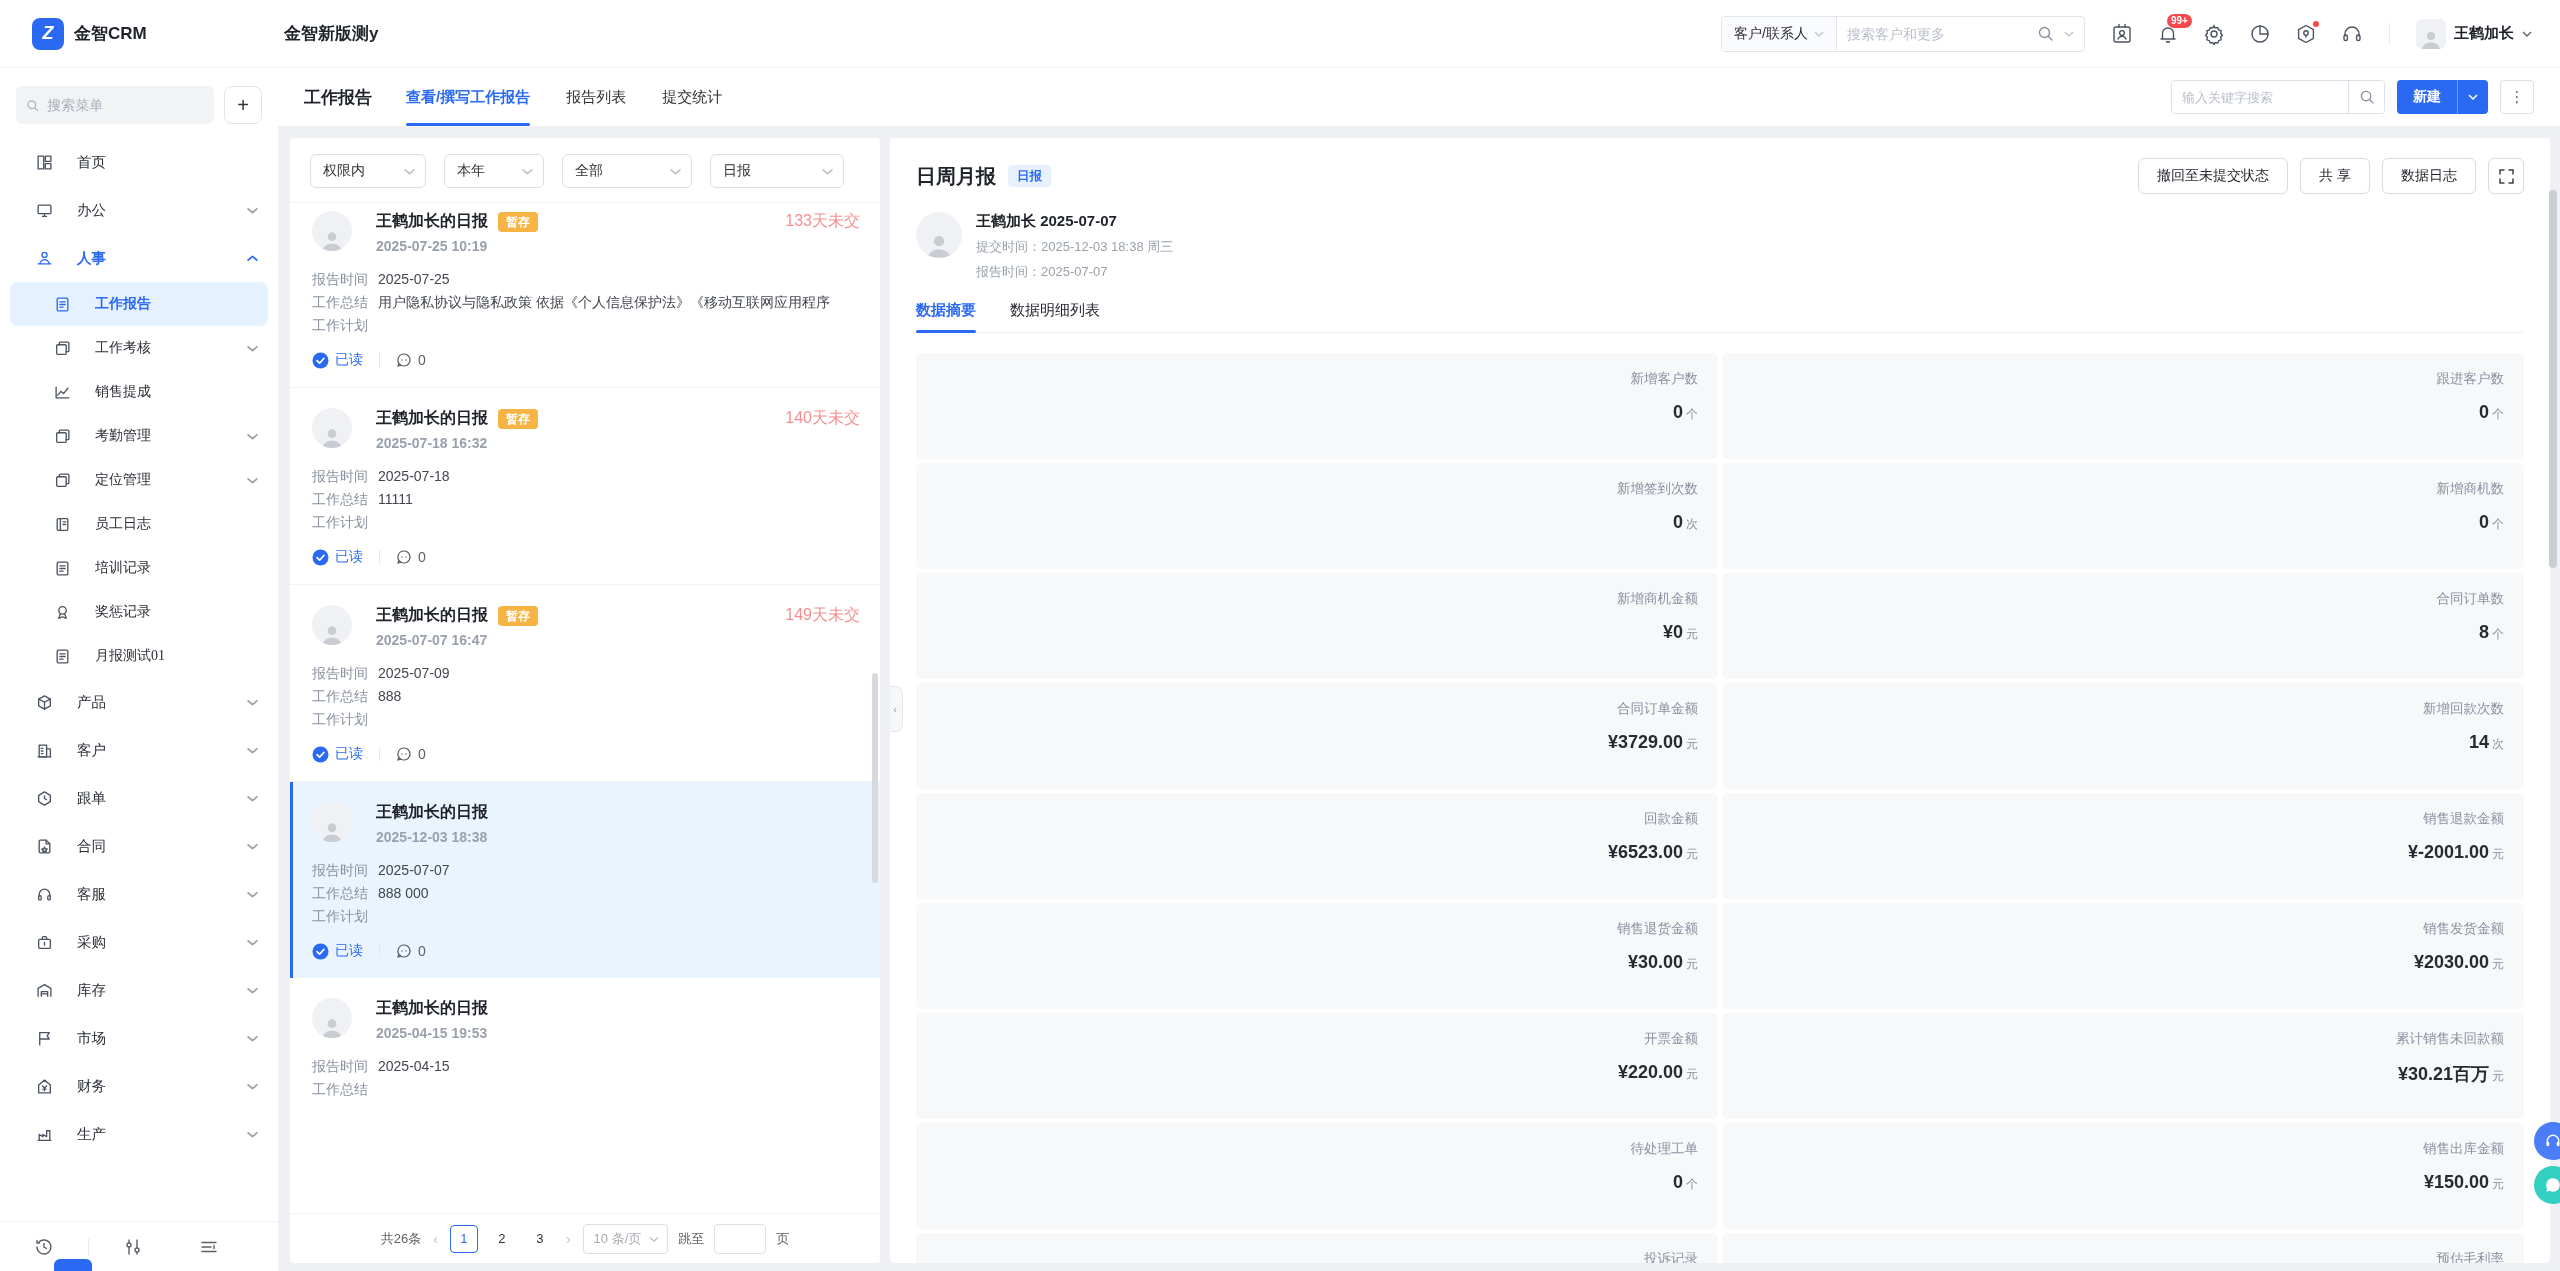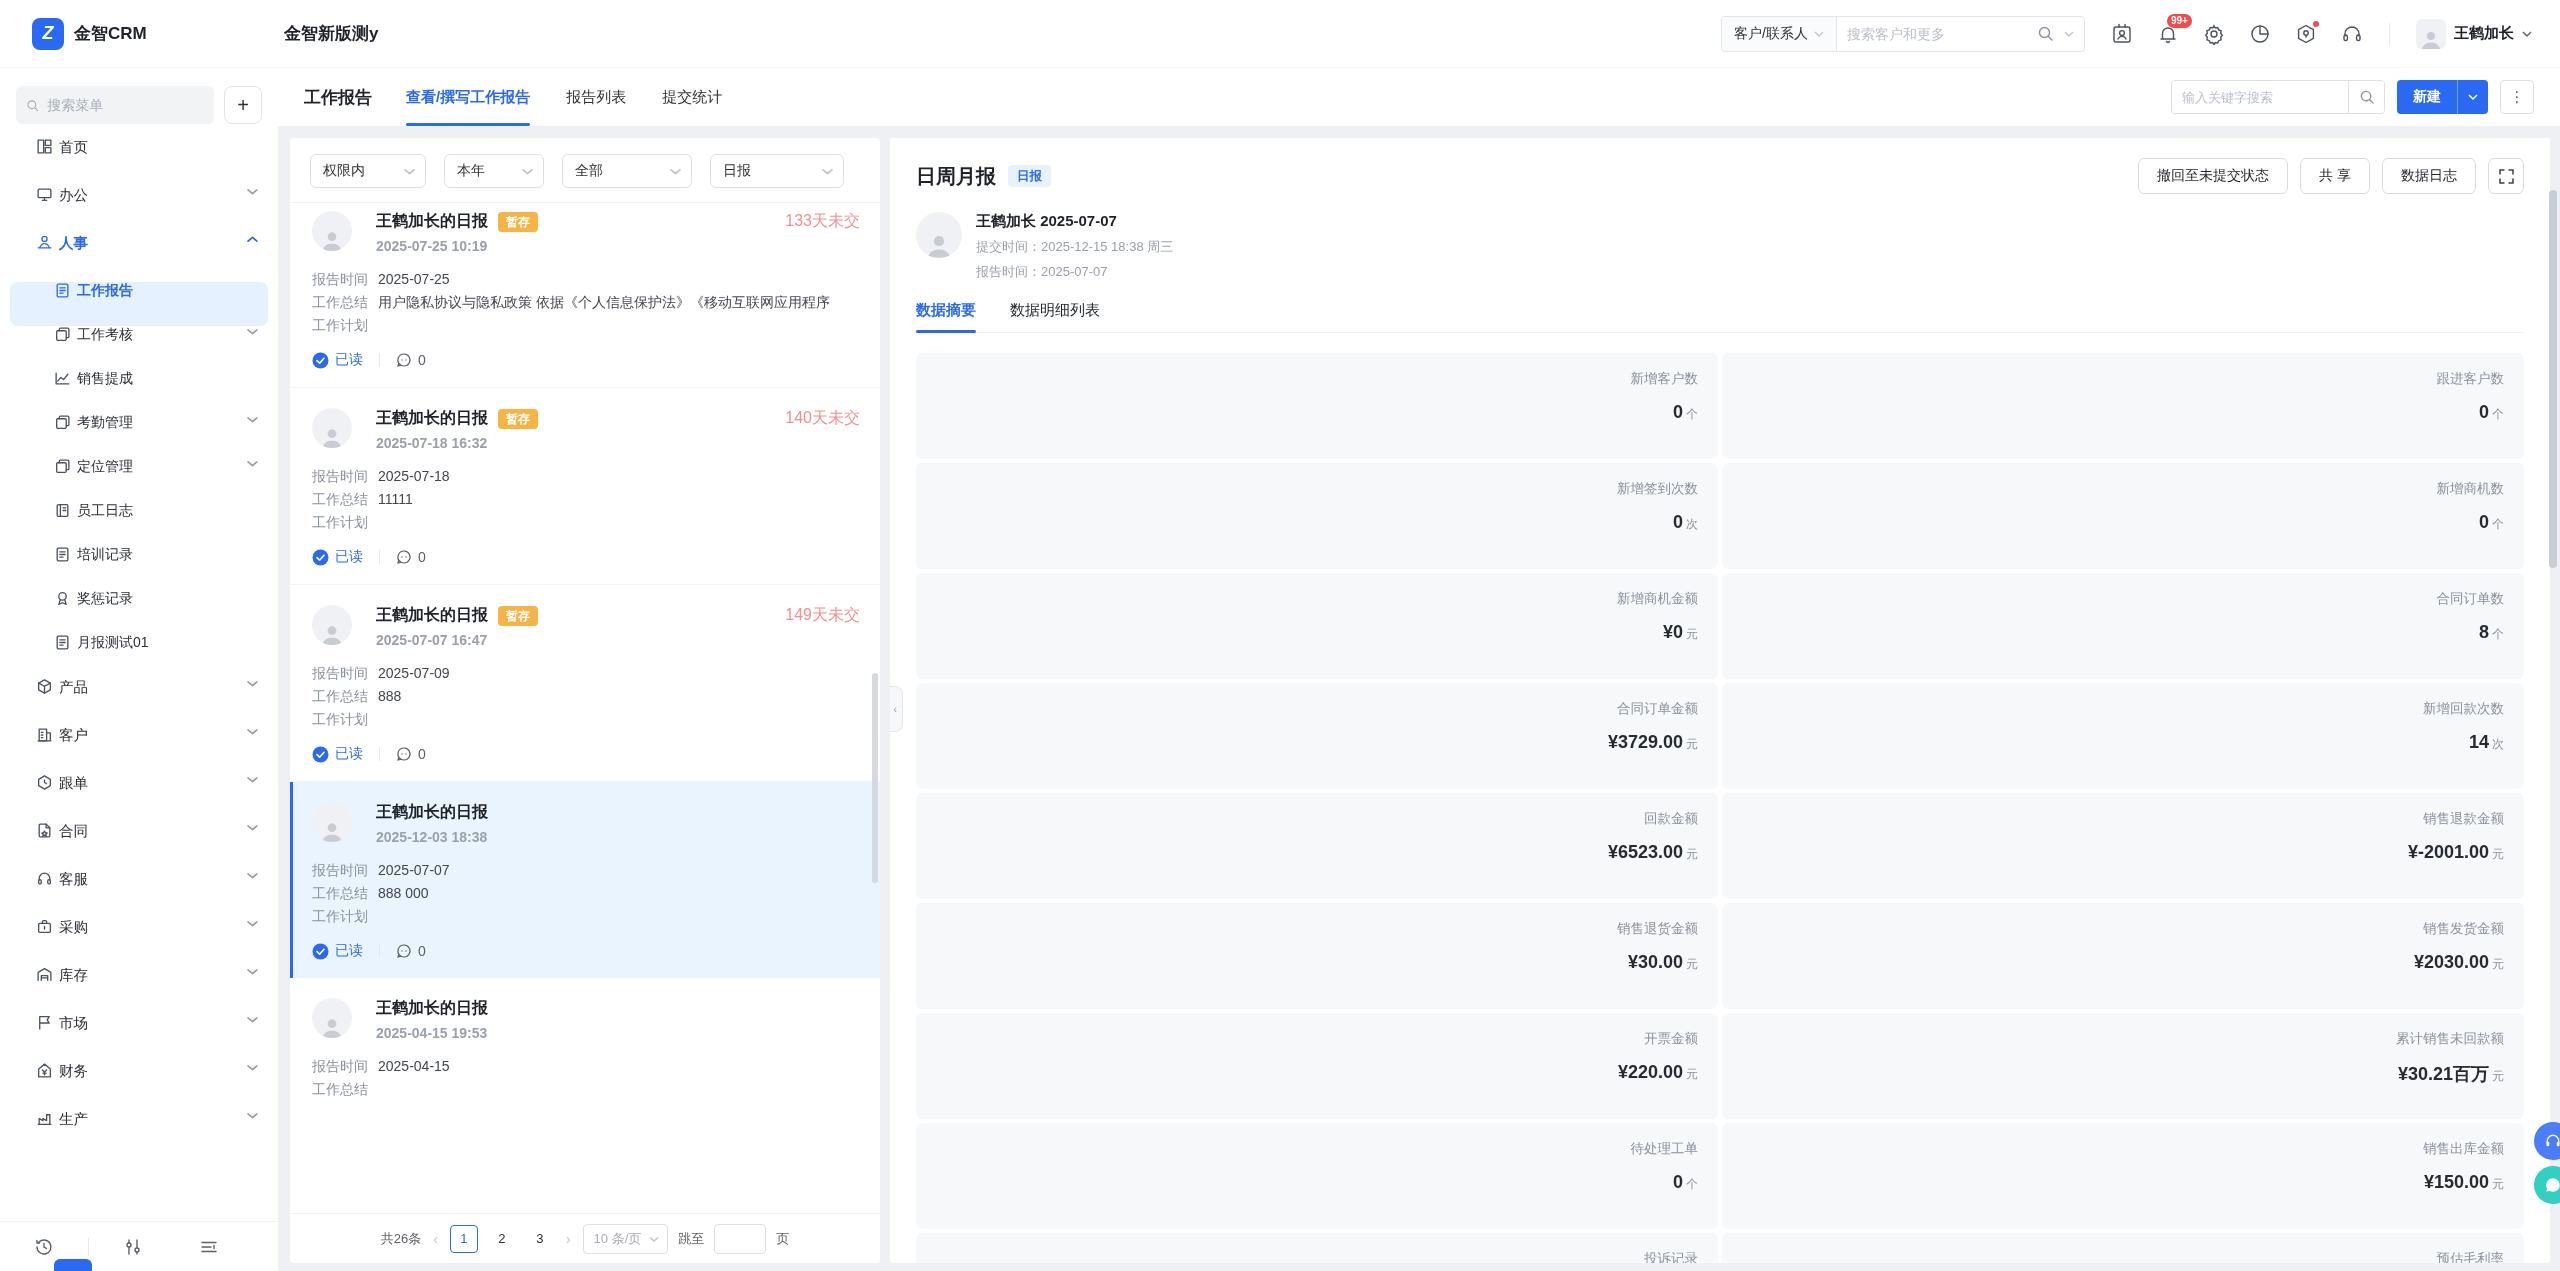--- a/index.html
+++ b/index.html
@@ -30,21 +30,21 @@
   .chev { width:10px; height:10px; }
 
   
   .sidebar { position:absolute; top:68px; left:0; bottom:0; width:278px; background:#fff; display:flex; flex-direction:column; z-index:20; }
   .sb-search-row { display:flex; align-items:center; gap:10px; padding:18px 16px 14px 16px; }
   .sb-search { flex:1; display:flex; align-items:center; gap:8px; background:#f2f3f5; border-radius:6px; height:38px; padding:0 10px; }
   .sb-search input { border:0; outline:none; background:transparent; font-size:14px; width:100%; color:#303133; font-family:inherit; }
   .sb-search input::placeholder { color:#a8aeb8; }
   .sb-add { width:38px; height:38px; border:1px solid #e2e4e8; border-radius:8px; background:#fff; font-size:20px; color:#303133; display:flex; align-items:center; justify-content:center; cursor:pointer; }
   .sb-scroll { flex:1; overflow:hidden; padding:0 10px; }
-  .sb-item { height:48px; display:flex; gap:6px; padding:0 10px 0 26px; font-size:14.5px; color:#2b2f36; border-radius:8px; cursor:pointer; }
+  .sb-item { height:48px; display:flex; align-items:center; gap:24px; padding:0 10px 0 26px; font-size:14.5px; color:#2b2f36; border-radius:8px; cursor:pointer;font-family:Liberation Serif, serif; }
   .sb-item .lbl { flex:1; }
   .sb-item.lv2 { height:44px; padding-left:44px; font-size:14px; }
   .sb-item.parent-active { color:#2a6af3; font-weight:600; }
   .sb-item.parent-active .mi { stroke:#2a6af3; }
   .sb-item.active { background:#e6f1ff; color:#2a6af3; font-weight:600; }
   .sb-item.active .mi { stroke:#2a6af3; }
   .mi { width:17px; height:17px; stroke:#4b5260; fill:none; stroke-width:1.25; stroke-linecap:round; stroke-linejoin:round; flex:none; }
   .sb-chev { width:11px; height:11px; stroke:#9aa1ab; fill:none; stroke-width:1.6; stroke-linecap:round; stroke-linejoin:round; }
   .sb-chev.blue { stroke:#2a6af3; }
   .sb-footer { border-top:1px solid #f0f1f3; height:50px; display:flex; align-items:center; padding:0 34px; gap:0; }
@@ -793,21 +793,21 @@
 
       <div class="dt-user">
         <div class="dt-avatar">
             <svg width="28" height="26" viewBox="0 0 22 20">
               <circle cx="11" cy="7" r="4" fill="#c9ccd2"></circle>
               <path d="M2 20c1.5-5 5-6.5 9-6.5s7.5 1.5 9 6.5z" fill="#c9ccd2"></path>
             </svg>
           </div>
         <div>
           <div class="dt-author">王鹤加长 2025-07-07</div>
-          <div class="dt-meta"><span>提交时间：</span><span>2025-12-15 18:38 周三</span></div>
+          <div class="dt-meta"><span>提交时间：</span><span>2025-12-03 18:38 周三</span></div>
           <div class="dt-meta"><span>报告时间：</span><span>2025-07-07</span></div>
         </div>
       </div>
 
       <div class="dt-tabs">
         <div class="dtab on">数据摘要</div>
         <div class="dtab">数据明细列表</div>
       </div>
 
       <div class="metrics">

